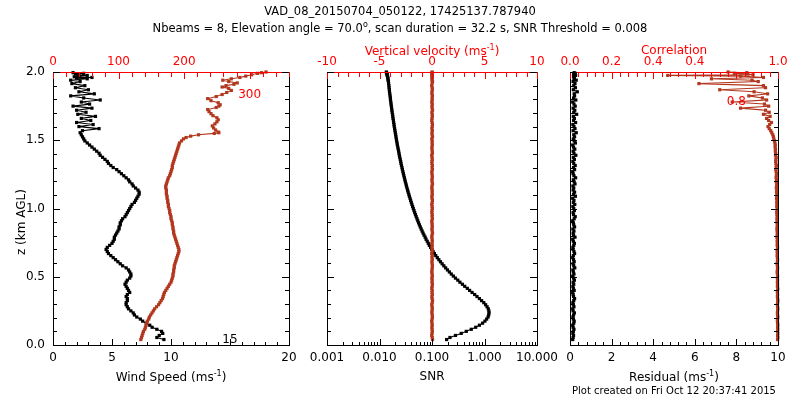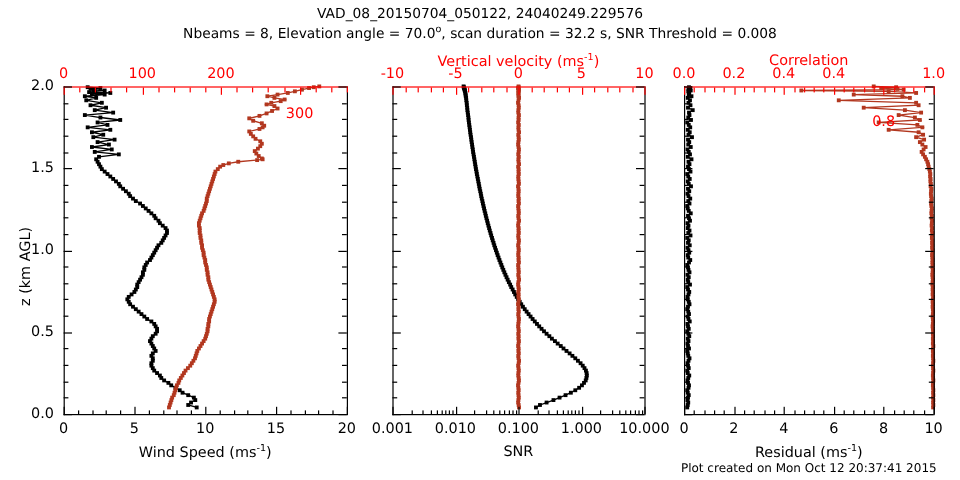--- a/index.html
+++ b/index.html
@@ -22,21 +22,21 @@
   svg.series{position:absolute;left:0;top:0;overflow:visible;}
 
   .ylabel{position:absolute;font-size:12px;transform:rotate(-90deg);
           transform-origin:left top;white-space:nowrap;}
 </style>
 </head>
 <body>
 
 <div id="root">
 
-  <div class="txt title ctr" style="left:400px;top:6px;">VAD_08_20150704_050122, 24040249.229576</div>
+  <div class="txt title ctr" style="left:400px;top:6px;">VAD_08_20150704_050122, 17425137.787940</div>
 
   <div class="txt subtitle ctr" style="left:400px;top:21px;">
     <span>Nbeams = 8, Elevation angle = 70.0</span><span class="sup">o</span><span>, scan duration = 32.2 s, SNR Threshold = 0.008</span>
   </div>
 
   <div class="ylabel" style="left:14px;top:255px;">z (km AGL)</div>
 
   <div id="p1" style="position:absolute;left:53px;top:72px;width:236px;height:273px;">
       <svg class="series" width="238" height="275" viewBox="0 0 238 275" style="left: 0px; top: 0px;">
         <polyline points="110.92,267.54 103.84,265.49 106.20,263.44 109.74,261.40 108.56,259.35 103.84,257.30 99.12,255.25 96.76,253.21 93.22,251.16 89.68,249.11 87.32,247.06 83.78,245.02 81.42,242.97 80.24,240.92 77.88,238.88 75.52,236.83 74.34,234.78 73.16,232.73 73.16,230.69 74.34,228.64 74.34,226.59 73.16,224.54 74.34,222.50 76.70,220.45 75.52,218.40 74.34,216.35 73.16,214.31 71.98,212.26 73.16,210.21 74.34,208.16 76.70,206.12 77.88,204.07 77.88,202.02 76.70,199.97 75.52,197.93 73.16,195.88 69.62,193.83 67.26,191.78 64.90,189.74 62.54,187.69 60.18,185.64 57.82,183.59 55.46,181.54 54.28,179.50 53.10,177.45 54.28,175.40 56.64,173.36 59.00,171.31 60.18,169.26 61.36,167.21 61.36,165.16 62.54,163.12 63.72,161.07 64.90,159.02 66.08,156.98 66.08,154.93 67.26,152.88 67.26,150.83 68.44,148.78 69.62,146.74 71.98,144.69 73.16,142.64 74.34,140.59 75.52,138.55 76.70,136.50 77.88,134.45 79.06,132.41 81.42,130.36 82.60,128.31 83.78,126.26 84.96,124.21 86.14,122.17 86.14,120.12 84.96,118.07 82.60,116.03 80.24,113.98 79.06,111.93 76.70,109.88 75.52,107.84 73.16,105.79 70.80,103.74 68.44,101.69 66.08,99.65 63.72,97.60 60.18,95.55 57.82,93.50 55.46,91.45 54.28,89.41 51.92,87.36 49.56,85.31 47.20,83.27 46.02,81.22 43.66,79.17 41.30,77.12 38.94,75.08 36.58,73.03 34.22,70.98 31.86,68.93 30.68,66.88 29.50,64.84 28.32,62.79 27.14,60.74 29.50,58.69 46.02,56.65 25.96,54.60 40.12,52.55 23.60,50.51 37.76,48.46 28.32,46.41 42.48,44.36 24.78,42.31 33.04,40.27 23.60,38.22 38.94,36.17 20.06,34.13 36.58,32.08 28.32,30.03 47.20,27.98 30.68,25.94 17.70,23.89 41.30,21.84 25.96,19.79 35.40,17.74 22.42,15.70 31.86,13.65 18.88,11.60 27.14,9.56 17.70,8.19 34.22,6.82 23.60,6.14 38.94,5.46 21.24,4.78 25.96,4.10 34.22,3.41 24.78,2.73 22.42,2.05 30.68,1.37 20.06,0.68" fill="none" stroke="#000000" stroke-width="1.1"></polyline>
@@ -905,21 +905,21 @@
         </g>
       </svg>
     </div>
 
   <div class="txt red axlab ctr" style="left:674px;top:44px;">Correlation</div>
 
   <div class="txt black axlab ctr" style="left:674px;top:370px;">
     <span>Residual (ms</span><span class="sup">-1</span><span>)</span>
   </div>
 
-  <div class="txt caption ctr" style="left:674px;top:386px;">Plot created on Mon Oct 12 20:37:41 2015</div>
+  <div class="txt caption ctr" style="left:674px;top:386px;">Plot created on Fri Oct 12 20:37:41 2015</div>
 
 <div style="left:53px;top:72px;height:274px;border-left:1.4px solid #000;position:absolute;"></div>
     <div style="left:289px;top:72px;height:274px;border-left:1.4px solid #000;position:absolute;"></div>
     <div style="left:53px;top:345px;width:236px;border-top:1.4px solid #000;position:absolute;"></div>
     <div style="left:53px;top:72px;width:237px;border-top:1.4px solid #ff0000;position:absolute;"></div>
     <div style="position:absolute;left:53px;top:345px;width:7px;border-top:1.3px solid #000;"></div>
     <div style="position:absolute;left:282px;top:345px;width:7px;border-top:1.3px solid #000;"></div>
     <div style="position:absolute;left:53px;top:331.35px;width:4px;border-top:1.3px solid #000;"></div>
     <div style="position:absolute;left:285px;top:331.35px;width:4px;border-top:1.3px solid #000;"></div>
     <div style="position:absolute;left:53px;top:317.7px;width:4px;border-top:1.3px solid #000;"></div>
@@ -982,21 +982,21 @@
     <div style="position:absolute;left:218.2px;top:342px;height:3px;border-left:1.3px solid #000;"></div>
     <div style="position:absolute;left:230px;top:339px;height:6px;border-left:1.3px solid #000;"></div>
     <div style="position:absolute;left:241.8px;top:342px;height:3px;border-left:1.3px solid #000;"></div>
     <div style="position:absolute;left:253.6px;top:342px;height:3px;border-left:1.3px solid #000;"></div>
     <div style="position:absolute;left:265.4px;top:342px;height:3px;border-left:1.3px solid #000;"></div>
     <div style="position:absolute;left:277.2px;top:342px;height:3px;border-left:1.3px solid #000;"></div>
     <div style="position:absolute;left:289px;top:339px;height:6px;border-left:1.3px solid #000;"></div>
     <div class="txt black tick ctr" style="position:absolute;left:53px;top:351px;">0</div>
     <div class="txt black tick ctr" style="position:absolute;left:112px;top:351px;">5</div>
     <div class="txt black tick ctr" style="position:absolute;left:171px;top:351px;">10</div>
-    <div class="txt black tick ctr" style="position:absolute;left:230px;top:351px;">15</div>
+    <div class="txt black tick ctr" style="position:absolute;left:230px;top:333px;">15</div>
     <div class="txt black tick ctr" style="position:absolute;left:289px;top:351px;">20</div>
     <div style="position:absolute;left:53px;top:73px;height:6px;border-left:1.3px solid #ff0000;"></div>
     <div style="position:absolute;left:66.11111111111111px;top:73px;height:4px;border-left:1.3px solid #ff0000;"></div>
     <div style="position:absolute;left:79.22222222222223px;top:73px;height:4px;border-left:1.3px solid #ff0000;"></div>
     <div style="position:absolute;left:92.33333333333333px;top:73px;height:4px;border-left:1.3px solid #ff0000;"></div>
     <div style="position:absolute;left:105.44444444444444px;top:73px;height:4px;border-left:1.3px solid #ff0000;"></div>
     <div style="position:absolute;left:118.55555555555556px;top:73px;height:6px;border-left:1.3px solid #ff0000;"></div>
     <div style="position:absolute;left:131.66666666666666px;top:73px;height:4px;border-left:1.3px solid #ff0000;"></div>
     <div style="position:absolute;left:144.77777777777777px;top:73px;height:4px;border-left:1.3px solid #ff0000;"></div>
     <div style="position:absolute;left:157.88888888888889px;top:73px;height:4px;border-left:1.3px solid #ff0000;"></div>

